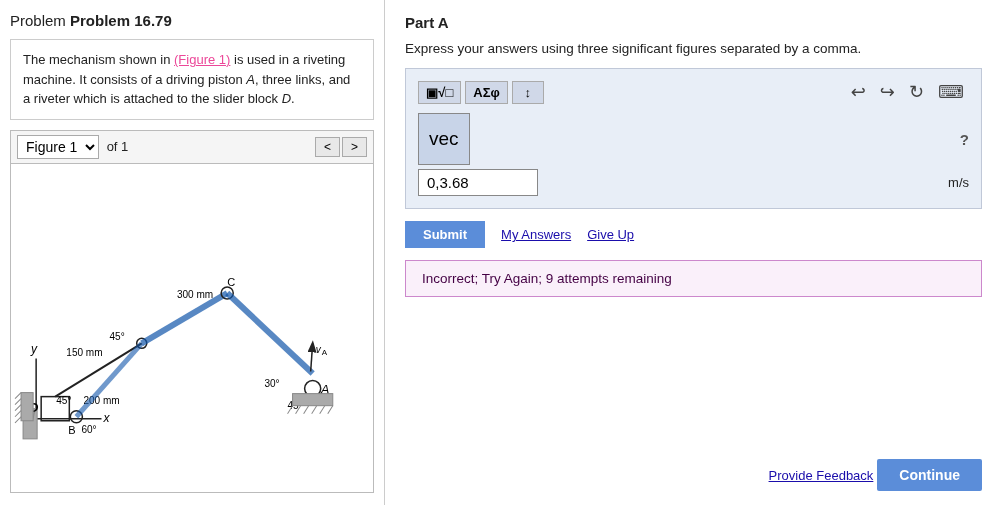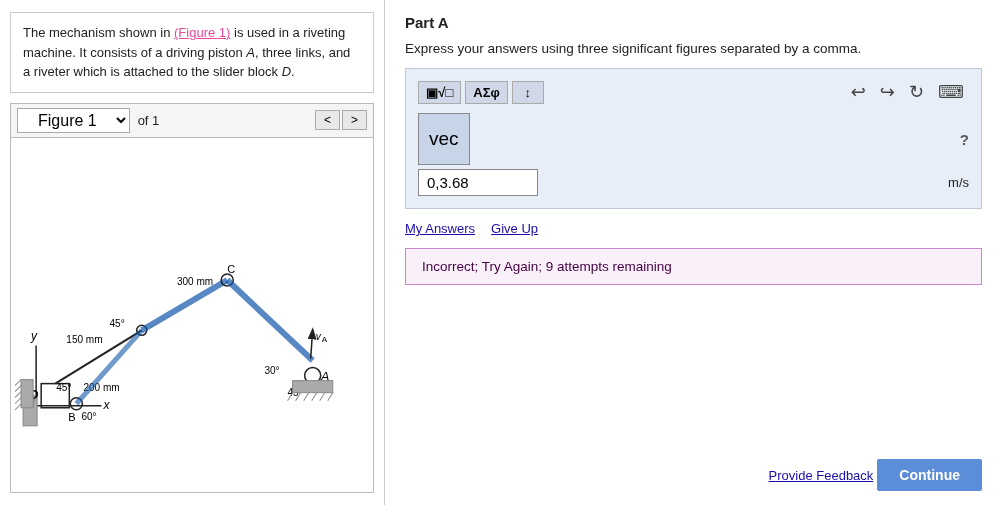--- a/index.html
+++ b/index.html
@@ -45,22 +45,22 @@
       align-items: center;
       border: 1px solid #bbb;
       padding: 4px 6px;
       margin-bottom: 0;
       background: #f5f5f5;
       width: 100%;
     }
     .figure-select {
       border: 1px solid #aaa;
       background: #fff;
-      font-size: 16px;
-      padding: 2px 16px;
+      font-size: 14px;
+      padding: 2px 4px;
       margin-right: 4px;
     }
     .fig-of {
       font-size: 13px;
       margin-right: auto;
     }
     .nav-btn {
       border: 1px solid #aaa;
       background: #e8e8e8;
       padding: 2px 8px;
@@ -237,20 +237,23 @@
       height: 100%;
     }
 
     
     .math-italic { font-style: italic; }
   </style>
 </head>
 <body>
 
 <div class="left-panel">
+  <div class="problem-title">
+    Problem <strong>Problem 16.79</strong>
+  </div>
 
   <div class="problem-desc">
     The mechanism shown in <a href="#">(Figure 1)</a> is used in a riveting machine. It consists of a driving piston <span class="math-italic">A</span>, three links, and a riveter which is attached to the slider block <span class="math-italic">D</span>.
   </div>
 
   <div class="figure-nav">
     <select class="figure-select">
       <option>Figure 1</option>
     </select>
     <span class="fig-of">&nbsp;<span>of 1</span></span>
@@ -361,20 +364,21 @@
       <span class="help-btn">?</span>
     </div>
 
     <div class="input-row">
       <input class="answer-input" type="text" value="0,3.68" style="">
       <span class="unit-label">m/s</span>
     </div>
   </div>
 
   <div class="action-row">
+    <button class="submit-btn">Submit</button>
     <button class="my-answers-link">My Answers</button>
     <button class="give-up-link">Give Up</button>
   </div>
 
   <div class="incorrect-banner">
     <span>Incorrect; Try Again; 9 attempts remaining</span>
   </div>
 
   <div class="bottom-row">
     <button class="provide-feedback-link">Provide Feedback</button>

